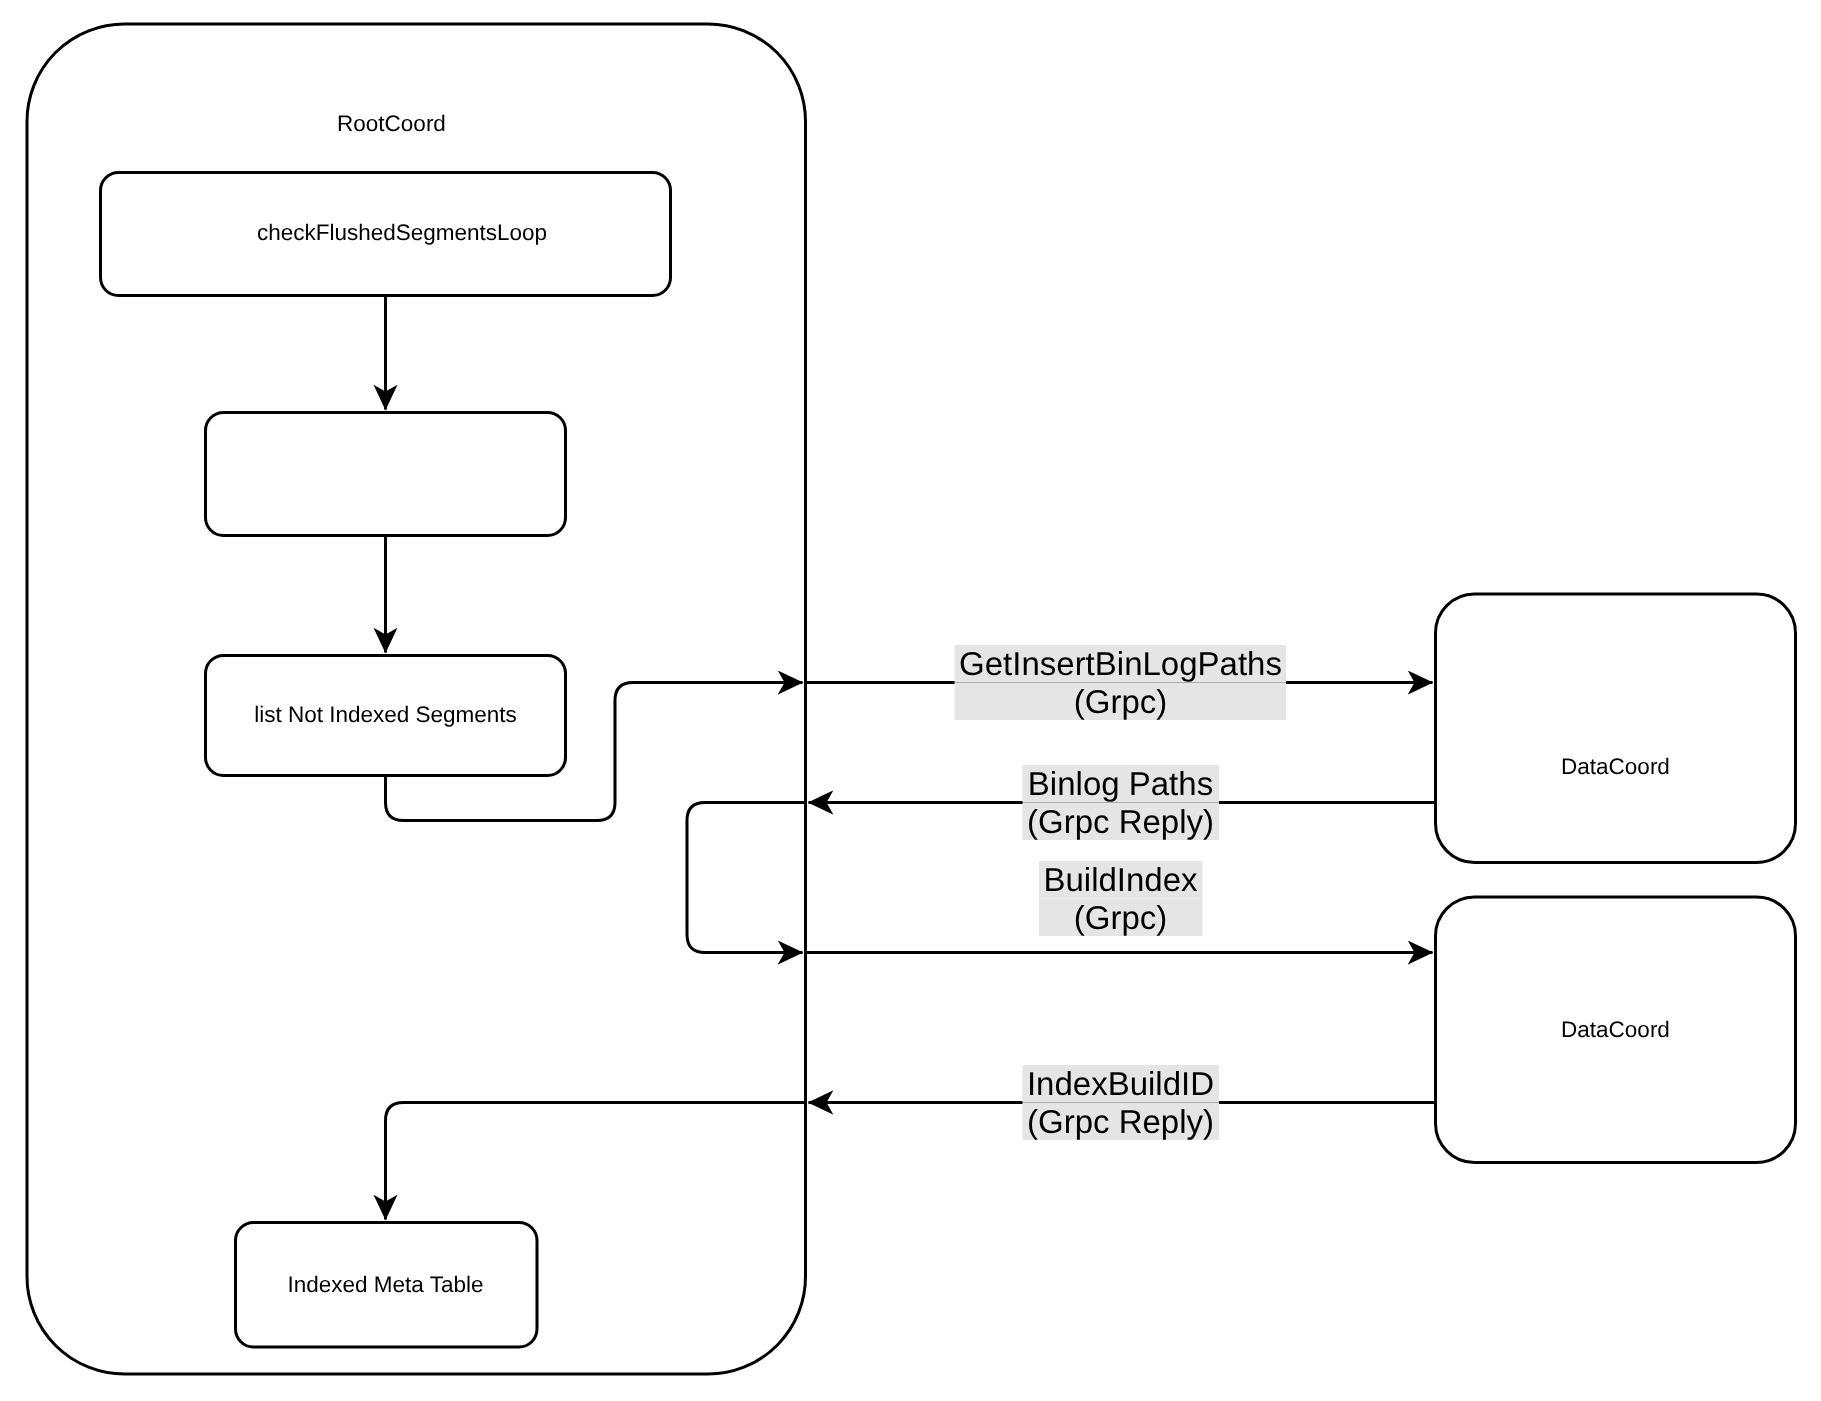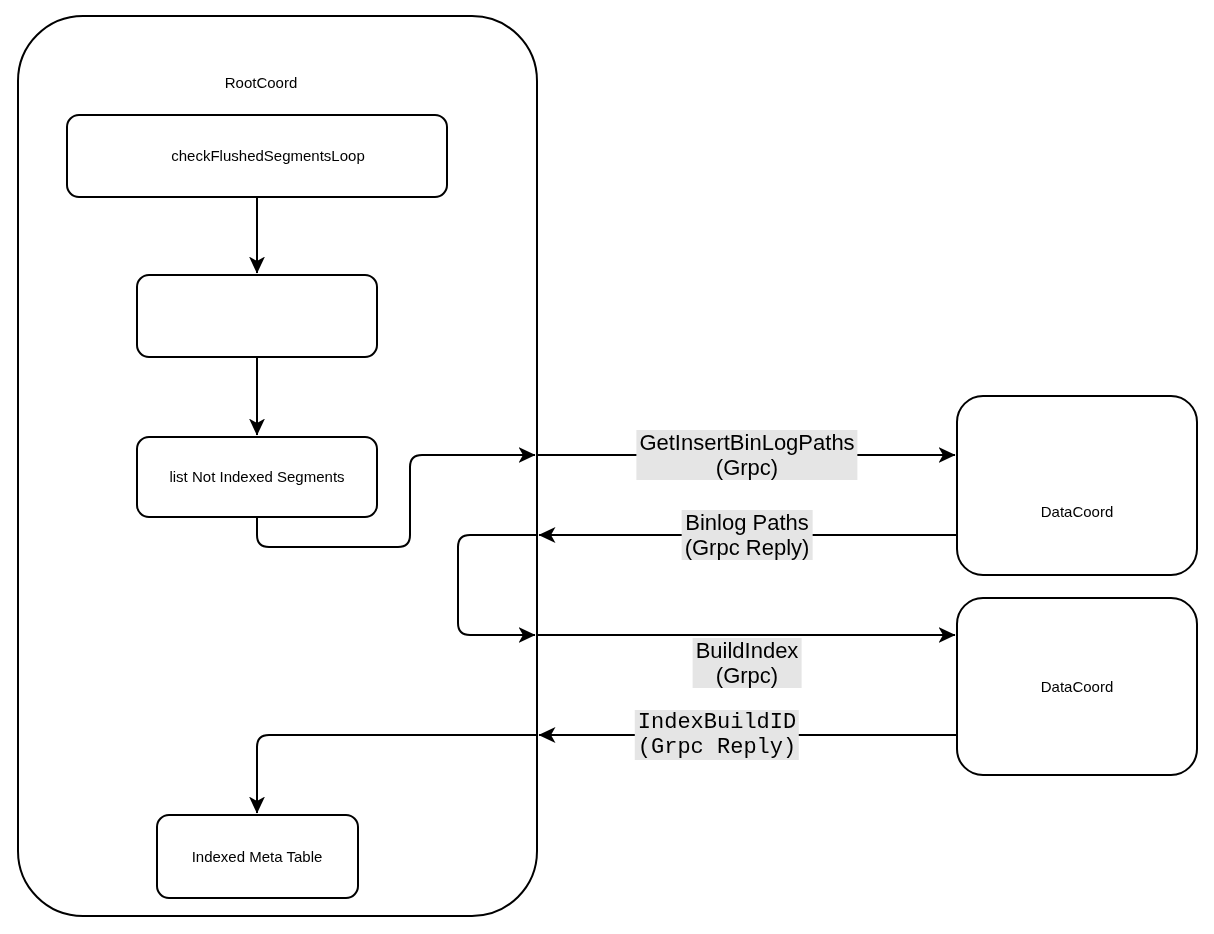--- a/index.html
+++ b/index.html
@@ -81,22 +81,22 @@
   <div class="lbl" style="left:1077px; top:687px; width:220px;">DataCoord</div>
 
   <div class="edge-lbl" style="left:747px; top:455px;">
     <div>GetInsertBinLogPaths</div>
     <div>(Grpc)</div>
   </div>
   <div class="edge-lbl" style="left:747px; top:535px;">
     <div>Binlog Paths</div>
     <div>(Grpc Reply)</div>
   </div>
-  <div class="edge-lbl" style="left:747px; top:663px;">
+  <div class="edge-lbl" style="left:747px; top:599px;">
     <div>BuildIndex</div>
     <div>(Grpc)</div>
   </div>
-  <div class="edge-lbl" style="left:717px; top:735px;font-family:Liberation Mono, monospace;">
+  <div class="edge-lbl" style="left:747px; top:735px;">
     <div>IndexBuildID</div>
     <div>(Grpc Reply)</div>
   </div>
 
 </div>
 
 </body></html>

